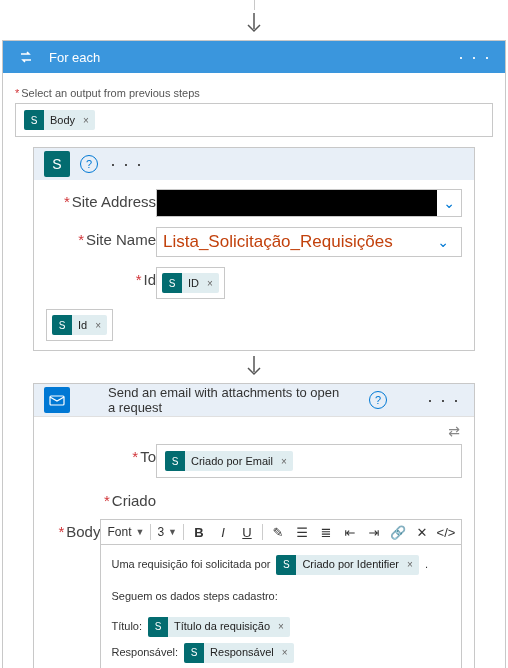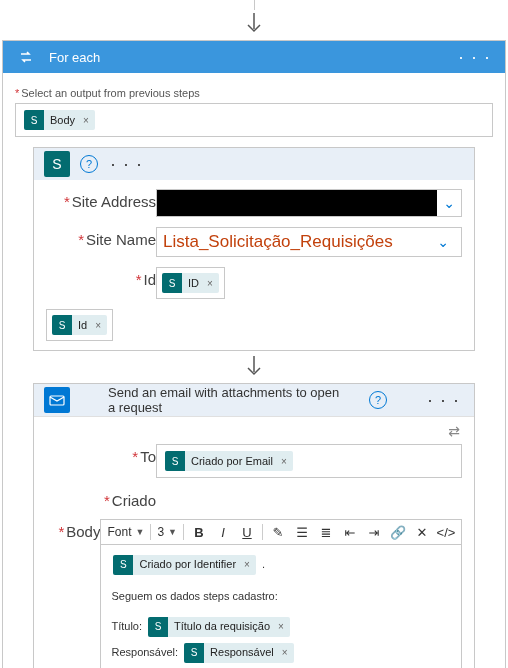--- a/index.html
+++ b/index.html
@@ -195,20 +195,21 @@
                 <div class="btn">☰</div>
                 <div class="btn">≣</div>
                 <div class="btn">⇤</div>
                 <div class="btn">⇥</div>
                 <div class="btn">🔗</div>
                 <div class="btn">✕</div>
                 <div class="btn">&lt;/&gt;</div>
               </div>
               <div class="rte-body">
                 <div class="line">
+                  <span>Uma requisição foi solicitada por</span>
                   <span class="token">
                     <span class="ticon">S</span>
                     <span class="tlabel">Criado por Identifier</span>
                     <span class="tx">×</span>
                   </span>.
                 </div>
                 <div style="height:8px;"></div>
                 <div class="line">
                     <span>Seguem os dados steps cadastro:</span>
                   </div>

